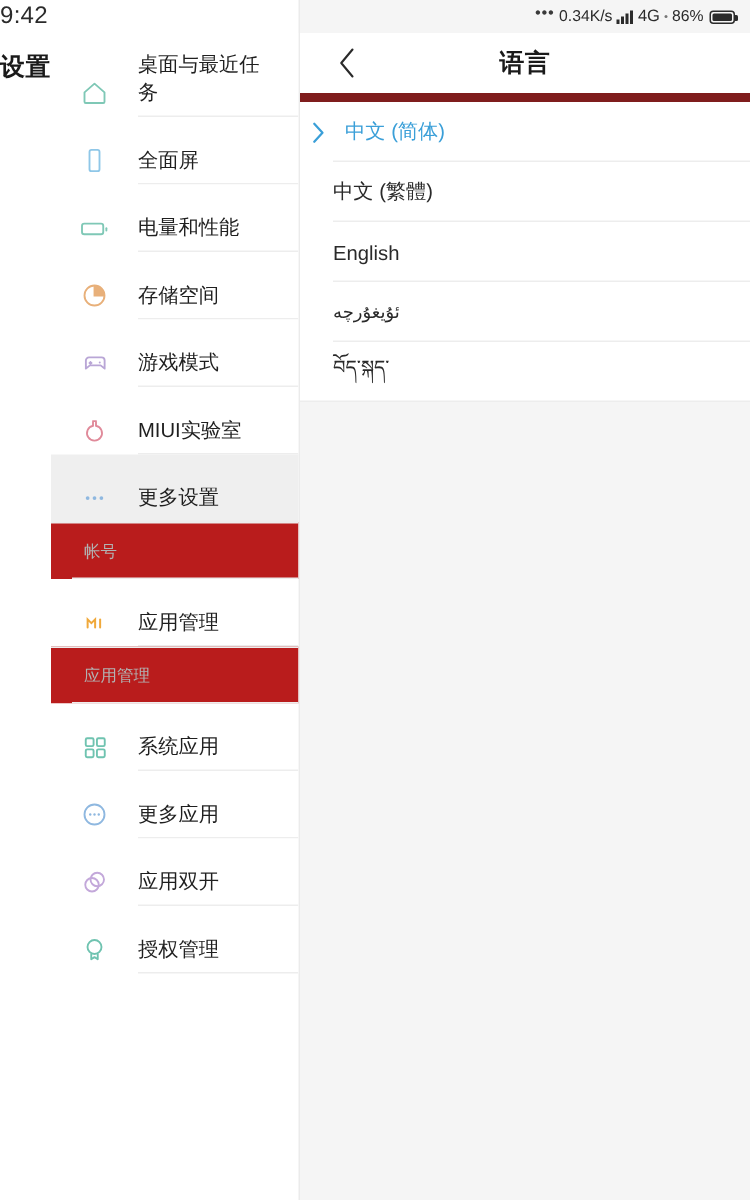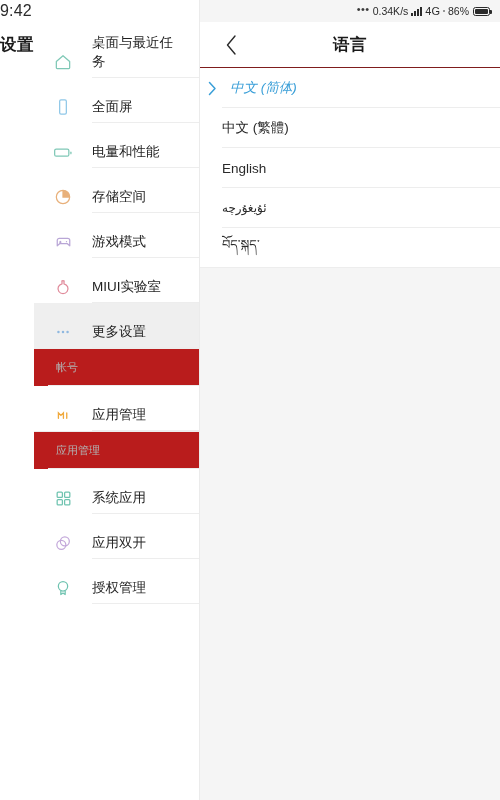--- a/index.html
+++ b/index.html
@@ -85,21 +85,21 @@
     content:""; position:absolute; left:14px; right:0; bottom:0; height:1px; background:#ededed;
   }
 
   
   .right {
     width:300px; height:800px; background:#f5f5f5;
     padding-top:22px; display:flex; flex-direction:column;
   }
   .right-title {
     height:46px; background:#fff; display:flex; align-items:center;
-    position:relative; border-bottom:1px solid #7f1d1d;
+    position:relative; border-bottom:6px solid #7f1d1d;
   }
   .back-btn {
     width:46px; height:46px; display:flex; align-items:center; justify-content:center;
     margin-left:8px;
   }
   .right-title-text {
     position:absolute; left:0; right:0; text-align:center;
     font-size:16.5px; font-weight:bold; color:#1a1a1a; letter-spacing:.5px;
     pointer-events:none;
   }
@@ -109,21 +109,21 @@
     padding-left:22px; position:relative; background:#fff;
   }
   .lang-row:after{
     content:""; position:absolute; left:22px; right:0; bottom:0;
     height:1px; background:#ededed;
   }
   .lang-row:last-child:after{ left:0; background:#ededed; }
   .lang-chevron { width:16px; min-width:16px; margin-left:-14px; margin-right:6px;
                   display:flex; align-items:center; }
   .lang-text { font-size:13.5px; color:#2a2a2a; }
-  .lang-row.active .lang-text { color:#3a9fd8;font-style:italic; }
+  .lang-row.active .lang-text { color:#3a9fd8; }
   .lang-text.rtl { direction:rtl; font-size:12px; }
   .lang-text.tib { font-size:13px; }
   .right-filler { flex:1; background:#f5f5f5; }
 </style>
 </head>
 <body>
 
 <div class="screen">
 
   <div class="statusbar">
@@ -242,20 +242,31 @@
           <svg width="19" height="19" viewBox="0 0 24 24" fill="none" stroke="#6fc3b0" stroke-width="1.6">
               <rect x="4" y="4" width="6.6" height="6.6" rx="1.2"></rect>
               <rect x="13.4" y="4" width="6.6" height="6.6" rx="1.2"></rect>
               <rect x="4" y="13.4" width="6.6" height="6.6" rx="1.2"></rect>
               <rect x="13.4" y="13.4" width="6.6" height="6.6" rx="1.2"></rect>
             </svg>
         </span>
         <span class="row-label">系统应用</span>
       </div>
 
+      <div class="row">
+        <span class="ico">
+          <svg width="20" height="20" viewBox="0 0 24 24" fill="none" stroke="#8fb8e0" stroke-width="1.5">
+              <circle cx="12" cy="12" r="8"></circle>
+              <circle cx="8.6" cy="12" r=".95" fill="#8fb8e0" stroke="none"></circle>
+              <circle cx="12" cy="12" r=".95" fill="#8fb8e0" stroke="none"></circle>
+              <circle cx="15.4" cy="12" r=".95" fill="#8fb8e0" stroke="none"></circle>
+            </svg>
+        </span>
+        <span class="row-label">更多应用</span>
+      </div>
 
       <div class="row">
         <span class="ico">
           <svg width="20" height="20" viewBox="0 0 24 24" fill="none" stroke="#c3a8da" stroke-width="1.5">
               <circle cx="14.2" cy="10" r="5.4"></circle>
               <circle cx="10" cy="14.2" r="5.4"></circle>
             </svg>
         </span>
         <span class="row-label">应用双开</span>
       </div>

